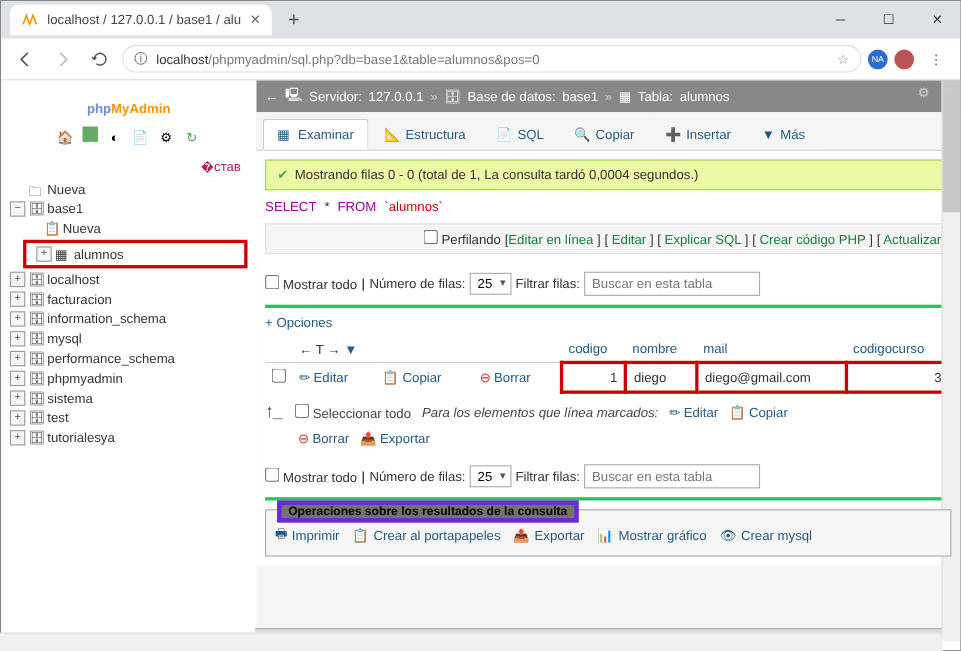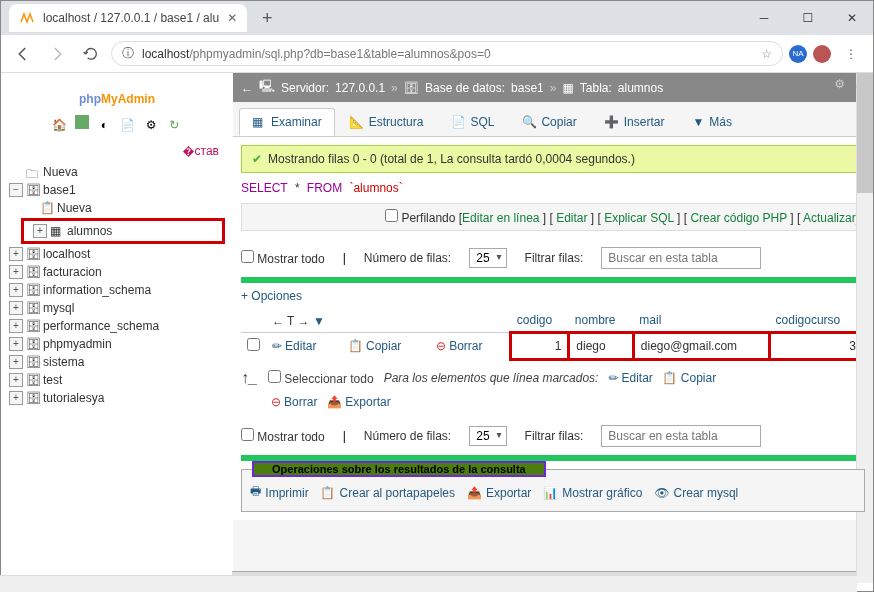--- a/index.html
+++ b/index.html
@@ -42,36 +42,36 @@
 .tabs2{display:flex;background:#f5f5f5;padding:6px 6px 0;gap:2px}
 .tab2{display:flex;align-items:center;gap:5px;padding:6px 12px;color:#235a81;background:#f5f5f5;border:1px solid transparent;border-radius:3px 3px 0 0}
 .tab2.active{background:#fff;border:1px solid #ccc;border-bottom-color:#fff}
 .tab2 .ic{width:14px;height:14px;display:inline-block}
 .panel{background:#fff;margin:0;padding:8px;border-top:1px solid #ccc}
 .msgbox{background:#ebf8a4;border:1px solid #a2d246;padding:6px 10px;margin-bottom:8px;color:#333;display:flex;align-items:center;gap:6px}
 .sql{color:#333;margin:4px 0 8px;font-family:monospace}
 .sql .kw{color:#909}.sql .str{color:#c00}
 .profilebar{background:#f5f5f5;padding:5px;text-align:right;color:#333;border:1px solid #ddd;margin-bottom:8px}
 .profilebar a{color:#15803d;text-decoration:none}
-.filterrow{display:flex;align-items:center;gap:18px;padding:8px 0;border-bottom:6px solid #22c55e}
+.filterrow{display:flex;align-items:center;gap:4px;padding:8px 0;border-bottom:3px solid #22c55e}
 .filterrow label{color:#333}
 .sel{border:1px solid #aaa;padding:2px 16px 2px 6px;background:#fff;position:relative}
 .sel:after{content:"▾";position:absolute;right:4px;top:2px;color:#555;font-size:10px}
 .txtin{border:1px solid #aaa;padding:3px 6px;width:160px;color:#999}
 .opts{color:#235a81;padding:6px 0}
 .tbl{width:100%;border-collapse:collapse}
 .tbl th{text-align:left;padding:4px 6px;color:#235a81;font-weight:normal;border-bottom:1px solid #ccc}
 .tbl th.sort{cursor:pointer}
 .tbl td{padding:5px 6px;color:#333}
 .rowact{color:#235a81;display:inline-flex;align-items:center;gap:3px}
 .redcell{border:3px solid #c00}
 .selrow{display:flex;align-items:center;gap:10px;padding:8px 0;color:#444;font-style:italic}
 .selrow .noit{font-style:normal}
 .opsbox{border:1px solid #aaa;margin-top:8px;padding:8px;position:relative;background:#f5f5f5}
-.opsbox legend{position:absolute;top:-9px;left:10px;background:#4d7c0f;padding:0 18px;border:2px solid #6d28d9;font-weight:bold;font-size:11px}
+.opsbox legend{position:absolute;top:-9px;left:10px;background:#737373;padding:0 6px;border:4px solid #6d28d9;font-weight:bold;font-size:11px}
 .opsbox .links{display:flex;gap:12px;padding-top:4px}
 .opsbox a{color:#235a81;text-decoration:none;display:inline-flex;align-items:center;gap:4px}
 .consolebar{position:absolute;bottom:0;left:232px;right:18px;background:#ddd;border-top:1px solid #aaa;padding:3px 8px;font-size:11px;color:#444}
 .consolebar:before{content:"▸ ";color:#666}
 .scrollb{position:absolute;right:0;top:0;width:17px;height:100%;background:#f0f0f0;border-left:1px solid #ddd}
 .scrollb .thumb{position:absolute;width:100%;background:#c8c8c8;top:0;height:120px}
 .hscroll{position:absolute;bottom:0;left:0;right:17px;height:17px;background:#f0f0f0;border-top:1px solid #ddd}
 svg{display:inline-block;vertical-align:middle}
 </style>
 </head>

